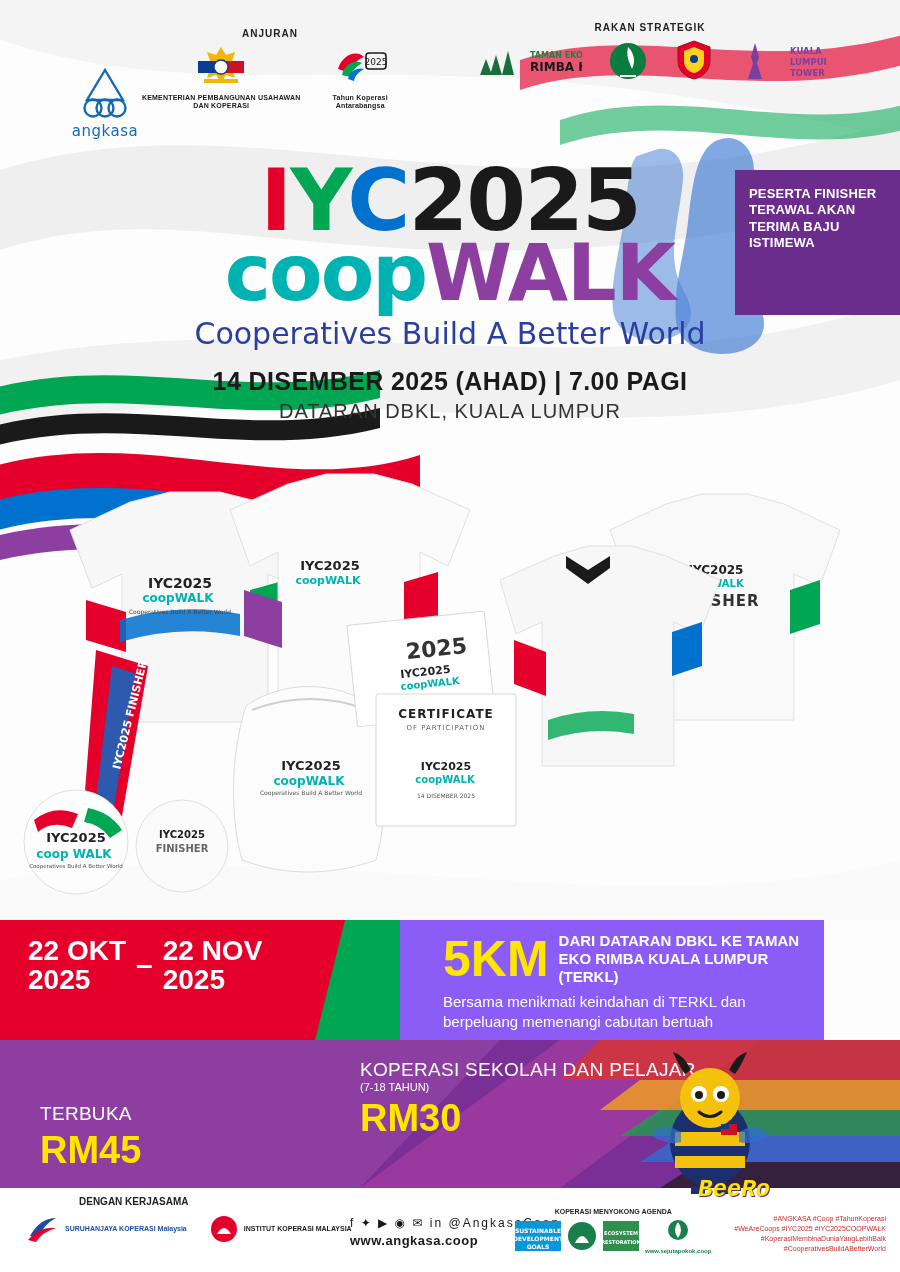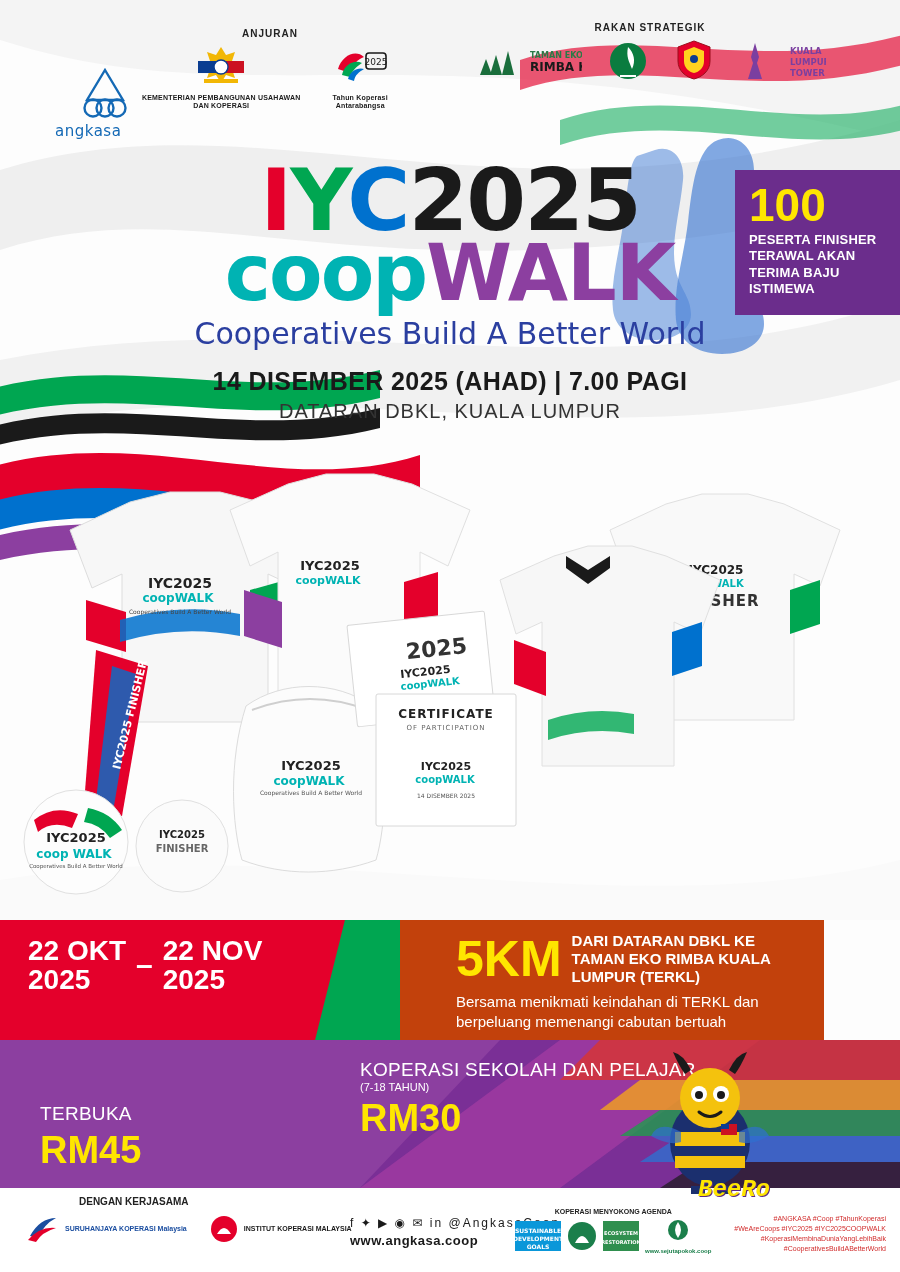--- a/index.html
+++ b/index.html
@@ -27,21 +27,21 @@
   .hdr-label {
     font-size: 10px; font-weight: bold; letter-spacing: 1px; color: #222;
     text-align: center;
   }
   .grp-anjuran { position:absolute; left:140px; top:10px; width:260px; text-align:center; }
   .grp-rakan { position:absolute; left:470px; top:4px; width:360px; text-align:center; }
   .logo-row { display:flex; align-items:flex-end; justify-content:center; gap:18px; margin-top:6px; }
   .logo-box { text-align:center; }
   .logo-cap { font-size:7px; font-weight:bold; color:#1a1a1a; line-height:1.15; margin-top:3px; letter-spacing:.2px; }
 
-  .angkasa { position:absolute; left:55px; top:48px; width:100px; text-align:left; }
+  .angkasa { position:absolute; left:55px; top:48px; width:100px; text-align:center; }
   .angkasa-mark { display:block; margin:0 auto; }
   .angkasa-word { font-size:15px; color:#1469b5; letter-spacing:.5px; margin-top:2px; font-family:"DejaVu Sans", sans-serif;}
 
   
   .title-block { position:absolute; left:0; top:160px; width:900px; z-index:6; text-align:center; }
   .iyc-line {
     font-size: 86px; font-weight: 800; letter-spacing: -2px; line-height: 0.95;
     font-family: "DejaVu Sans", sans-serif;
   }
   .iyc-i { color:#e4002b; }
@@ -84,22 +84,22 @@
   }
   .band-left .ttl { font-size:26px; font-weight:800; color:#ffe600; letter-spacing:.5px; }
   .band-left .dates { display:flex; align-items:center; gap:10px; margin-top:2px; }
   .band-left .d1, .band-left .d2 { font-size:28px; font-weight:800; line-height:1.05; }
   .band-left .dash { font-size:30px; font-weight:800; }
   .band-green {
     position:absolute; left:330px; top:0; width:120px; height:120px; background:#00a651;
     transform: skewX(-14deg);
   }
   .band-right {
-    position:absolute; left:400px; top:0; width:424px; height:120px; background:#c2410c; color:#fff;
-    padding:12px 20px 0 56px;
+    position:absolute; left:400px; top:0; width:424px; height:120px; background:#8b5cf6; color:#fff;
+    padding:12px 20px 0 43px;
   }
   .km-row { display:flex; align-items:center; gap:10px; }
   .km-big { font-size:50px; font-weight:800; color:#ffe600; line-height:1; }
   .km-sub { font-size:15px; font-weight:800; line-height:1.2; }
   .km-desc { font-size:15px; margin-top:6px; line-height:1.3; }
 
   
   .band-price { position:absolute; left:0; top:1040px; width:900px; height:148px; z-index:5; }
   .price-bg { position:absolute; inset:0; background:#8c3fa0; }
   .price-item { position:absolute; color:#fff; }
@@ -325,21 +325,20 @@
       </g>
       <g>
         <circle cx="182" cy="376" r="46" fill="#fbfbfb" stroke="#e0e0e0"></circle>
         <text x="182" y="368" font-size="10" font-weight="bold" text-anchor="middle" fill="#222" font-family="DejaVu Sans">IYC2025</text>
         <text x="182" y="382" font-size="10" font-weight="bold" text-anchor="middle" fill="#666" font-family="DejaVu Sans">FINISHER</text>
       </g>
     </svg>
   </div>
 
   <div class="badge-100">
-    <div class="num">100</div>
     <div class="txt">PESERTA FINISHER TERAWAL AKAN TERIMA BAJU ISTIMEWA</div>
   </div>
 
   <div class="band-reg">
     <div class="band-left">
       <div class="dates">
         <div>
           <div class="d1">22 OKT</div>
           <div class="d1">2025</div>
         </div>

